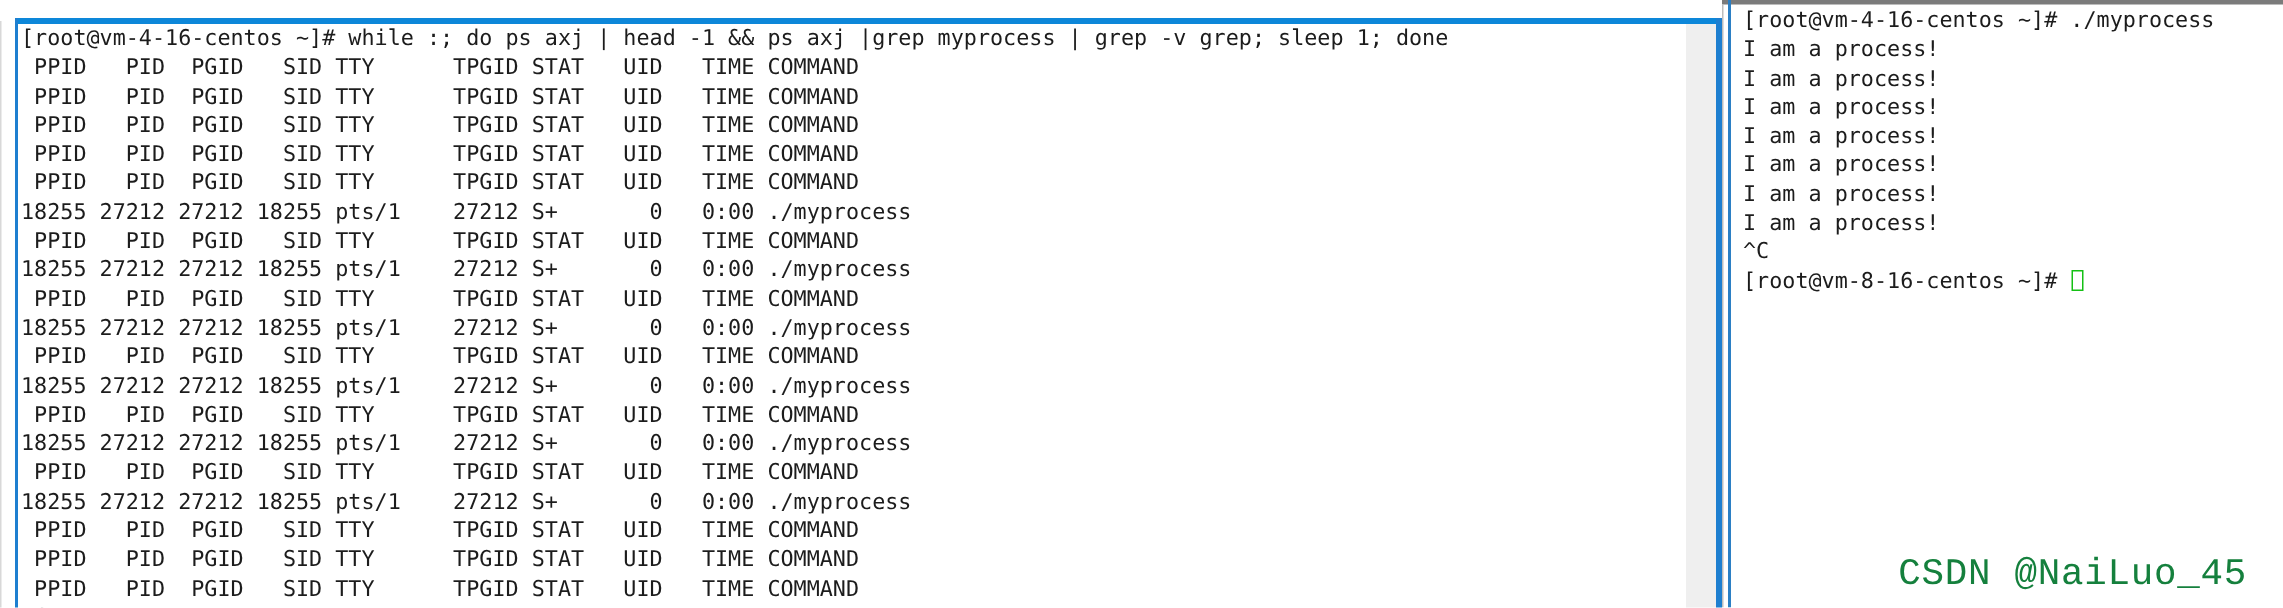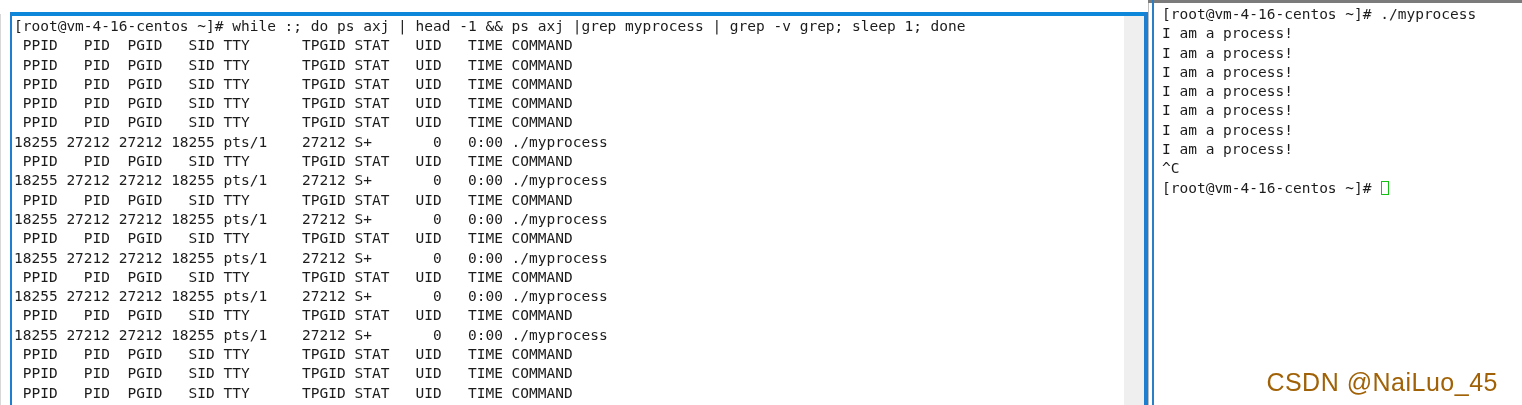--- a/index.html
+++ b/index.html
@@ -145,23 +145,23 @@
     box-sizing: border-box;
     vertical-align: -2px;
     margin-left: 1px;
   }
 
   
   .watermark {
     position: absolute;
     right: 24px;
     bottom: 8px;
-    font-family: Liberation Sans, sans-serif;
+    font-family: Liberation Mono, monospace;
     font-size: 25px;
-    color: #a16207;
+    color: #15803d;
     letter-spacing: 0.5px;
     white-space: pre;
     user-select: none;
   }
 </style>
 </head>
 <body>
 
 <div id="root">
 
@@ -206,19 +206,19 @@
     <div class="right-content">
       <div class="tline">[root@vm-4-16-centos ~]# ./myprocess</div>
       <div class="tline">I am a process!</div>
       <div class="tline">I am a process!</div>
       <div class="tline">I am a process!</div>
       <div class="tline">I am a process!</div>
       <div class="tline">I am a process!</div>
       <div class="tline">I am a process!</div>
       <div class="tline">I am a process!</div>
       <div class="tline">^C</div>
-      <div class="tline"><span>[root@vm-4-16-centos ~]#</span><span> <span class="cursor-box"></span></span></div>
+      <div class="tline"><span>[root@vm-8-16-centos ~]#</span><span> <span class="cursor-box"></span></span></div>
     </div>
   </div>
 
   <div class="watermark">CSDN @NaiLuo_45</div>
 
 </div>
 
 </body></html>

